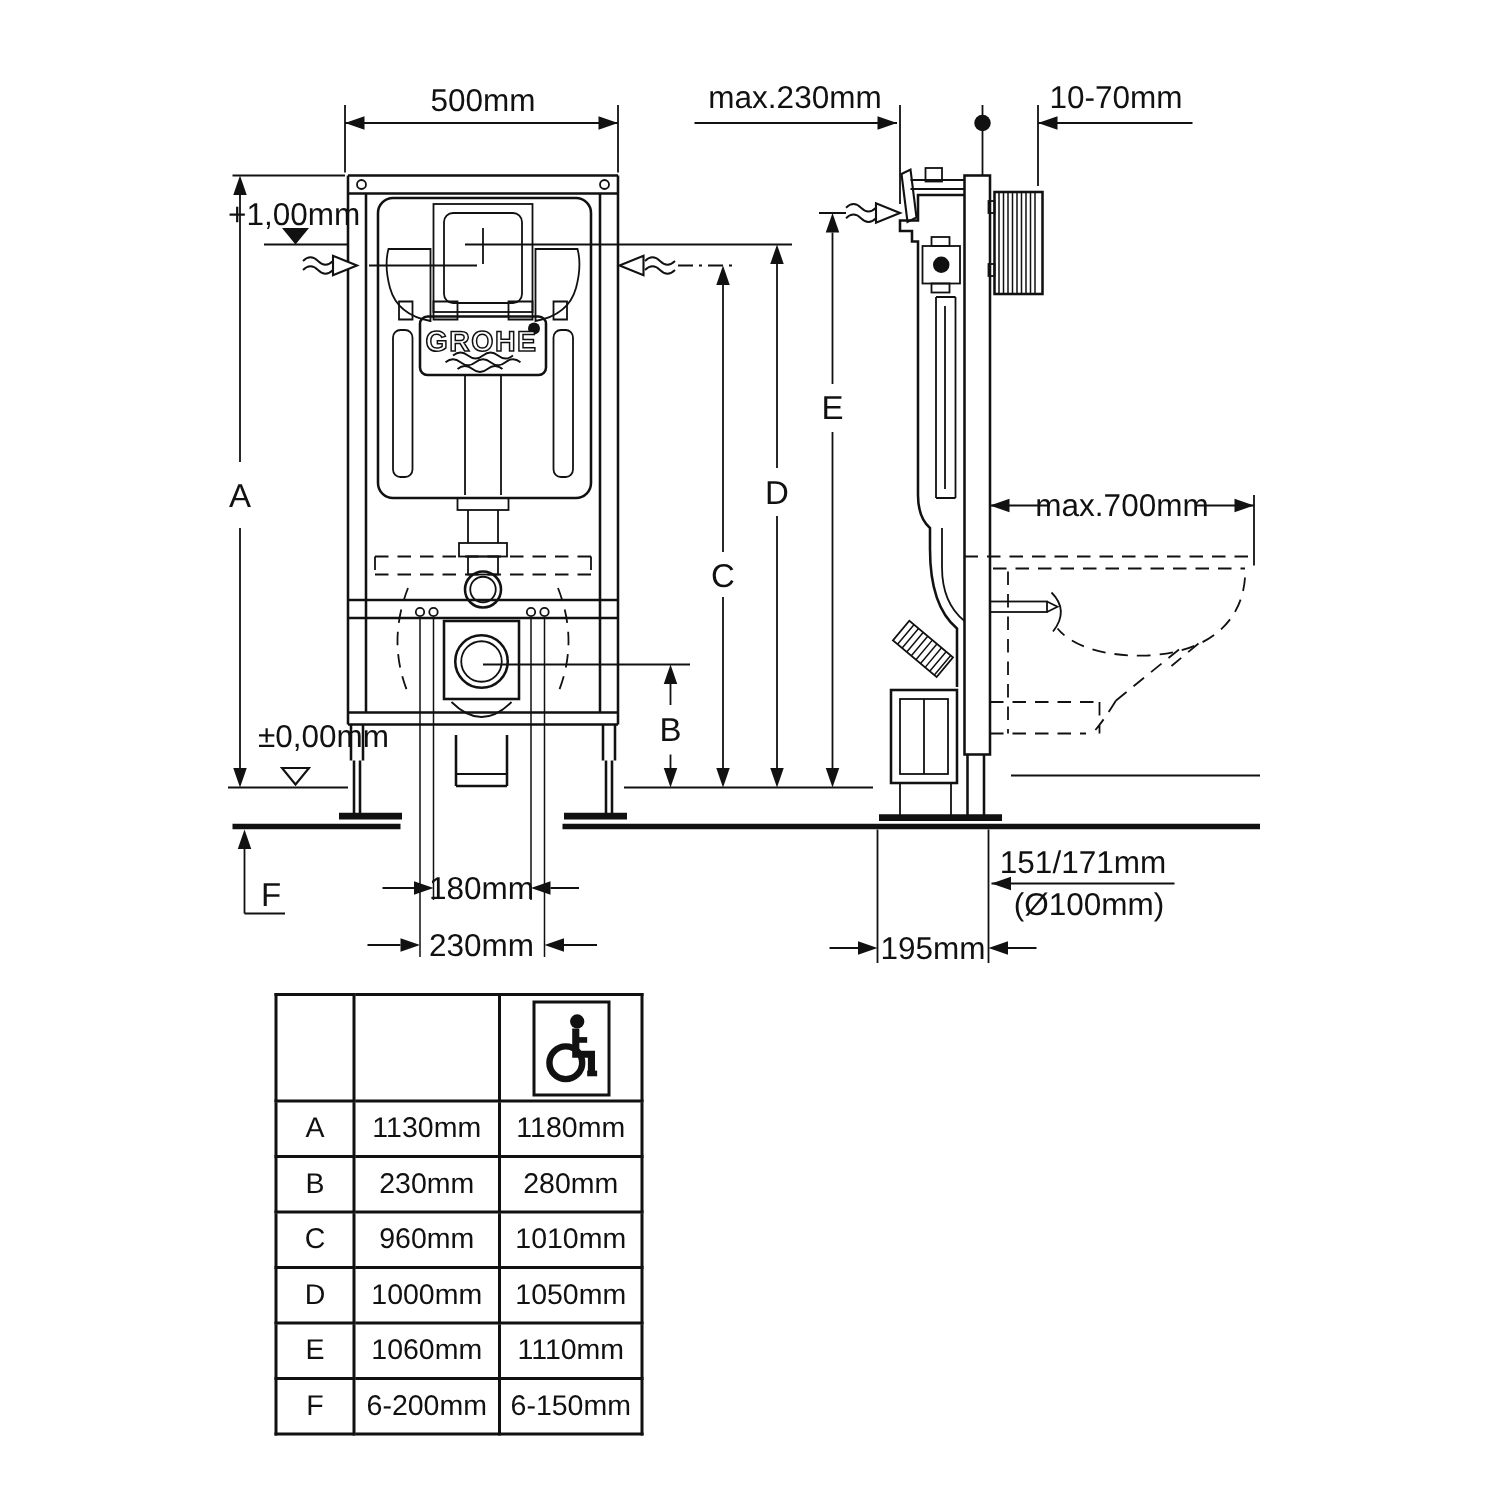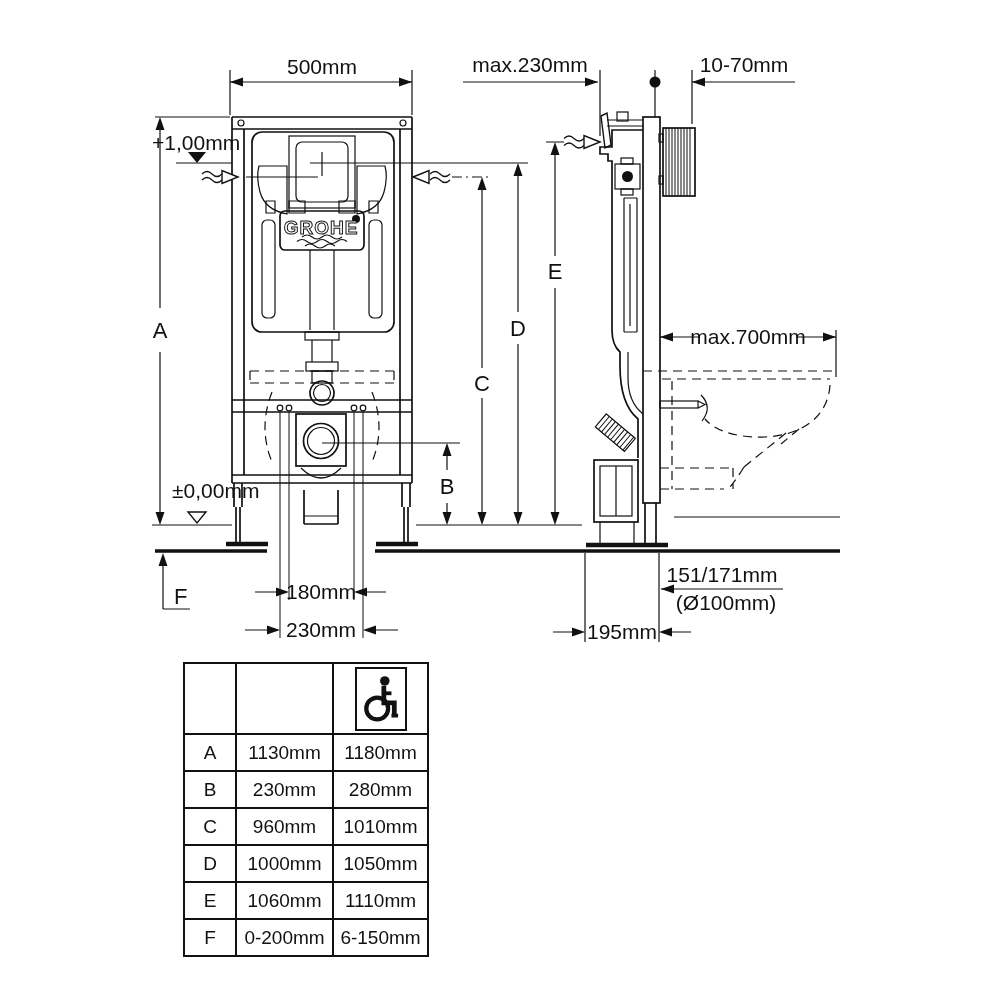--- a/index.html
+++ b/index.html
@@ -292,20 +292,20 @@
           <td>1000mm</td>
           <td>1050mm</td>
         </tr>
         <tr>
           <td>E</td>
           <td>1060mm</td>
           <td>1110mm</td>
         </tr>
         <tr>
           <td>F</td>
-          <td>0-200mm</td>
+          <td>6-200mm</td>
           <td>6-150mm</td>
         </tr>
       </tbody>
     </table>
   </div>
 
 </div>
 
 </body></html>

